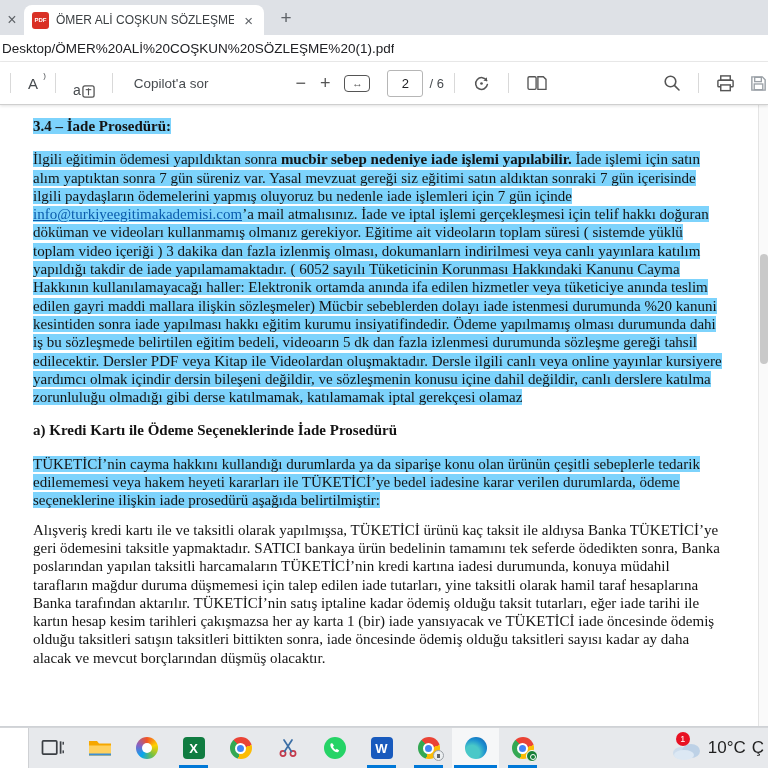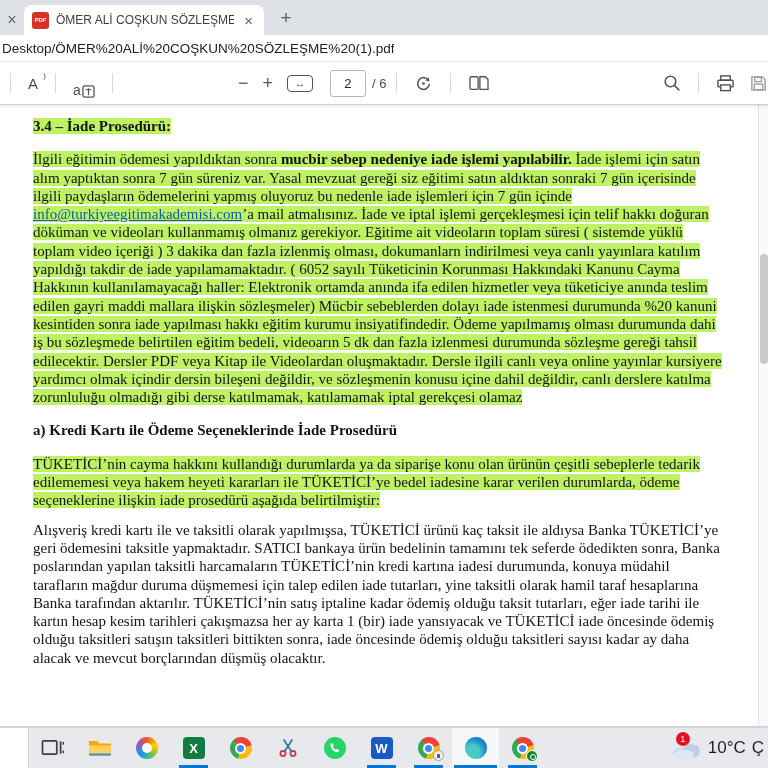--- a/index.html
+++ b/index.html
@@ -48,21 +48,21 @@
 
   
   .docarea { flex:1; background:#fff; position:relative; overflow:hidden;
     border-bottom:1px solid #cfd2d6; }
   .page { position:absolute; inset:0 10px 0 0; background:#fff; overflow:hidden;
     font-family:"Liberation Serif", serif; font-size:15px; line-height:18.3px; color:#141414;
     padding:2px 36px 0 33px; }
   .page .inner { margin-top:-5px; }
   .block { margin-bottom:11px; }
   .heading { margin:15px 0 15px; }
-  .hl { background:#bef264;text-align:center; }
+  .hl { background:#7dd3fc;text-align:center; }
   .b { font-weight:bold; }
   .link { color:#0b5cad; text-decoration:underline; cursor:pointer; }
   .scrollbar { position:absolute; top:0; right:0; width:10px; bottom:0; background:#fafafa;
     border-left:1px solid #e4e4e4; }
   .thumb { position:absolute; top:24%; left:1px; width:8px; height:110px; background:#c9c9c9;
     border-radius:4px; }
 
   
   .taskbar { height:41px; background:#e7e9ec; border-top:1px solid #d4d6d9; display:flex;
     align-items:stretch; }
@@ -129,20 +129,23 @@
     <div class="tdiv"></div>
     <div class="tbtn translate">
       <span>a</span>
       <svg width="13" height="13" viewBox="0 0 14 14">
         <rect x="1" y="1" width="12" height="12" rx="2" fill="none" stroke="#555" stroke-width="1.4"></rect>
         <line x1="4" y1="5" x2="10" y2="5" stroke="#555" stroke-width="1.2"></line>
         <line x1="7" y1="3.5" x2="7" y2="11" stroke="#555" stroke-width="1.2"></line>
       </svg>
     </div>
     <div class="tdiv"></div>
+    <div class="tbtn">
+      <span class="copilot-label">Copilot'a sor</span>
+    </div>
     <div class="sp1"></div>
     <div class="tbtn">
         <span class="zoomtxt">−</span>
       </div>
     <div class="tbtn">
         <span class="zoomtxt">+</span>
       </div>
     <div class="tbtn">
       <span class="fitbox">↔</span>
     </div>

